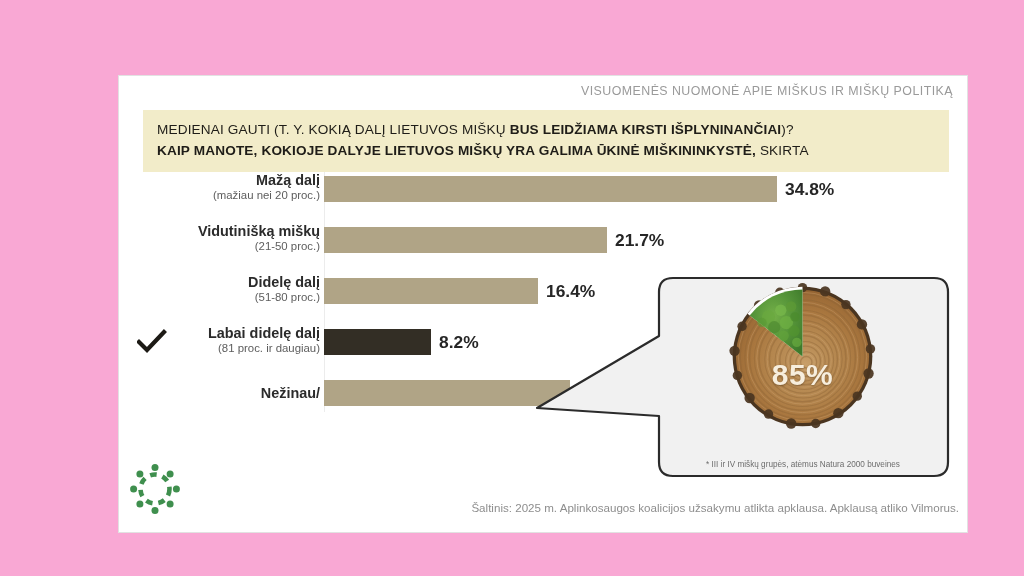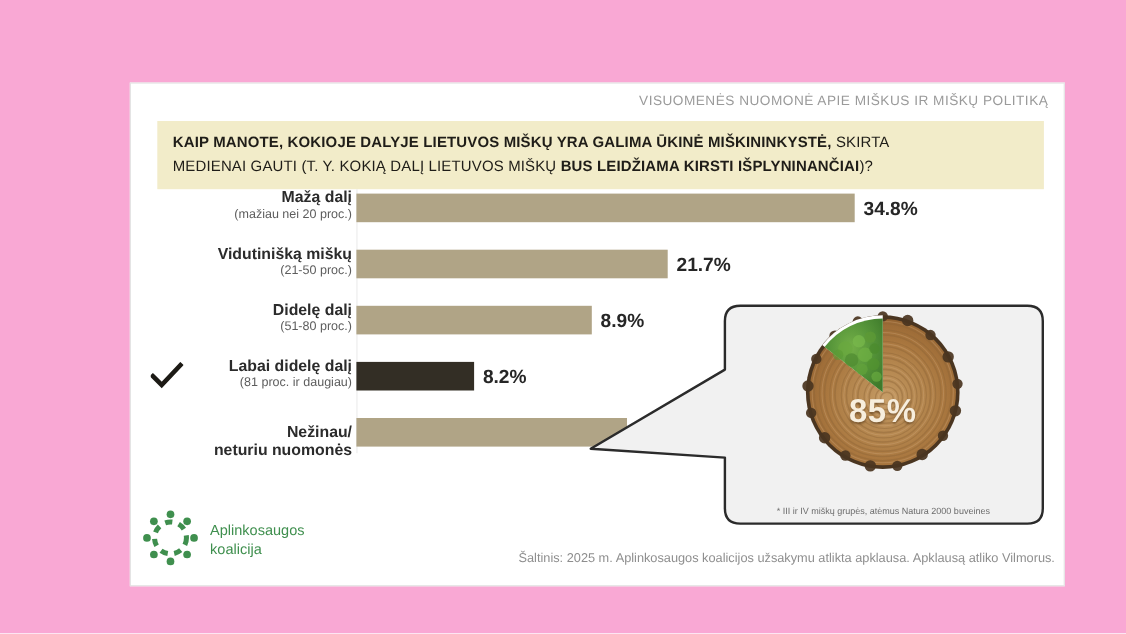--- a/index.html
+++ b/index.html
@@ -225,24 +225,24 @@
 <body>
 
 <div id="root">
 
   <div class="card">
 
     <div class="eyebrow">VISUOMENĖS NUOMONĖ APIE MIŠKUS IR MIŠKŲ POLITIKĄ</div>
 
     <div class="banner">
       <div class="banner-line">
+        <span class="b-reg">MEDIENAI GAUTI  (T. Y. KOKIĄ DALĮ LIETUVOS MIŠKŲ </span><span class="b-strong">BUS LEIDŽIAMA KIRSTI IŠPLYNINANČIAI</span><span class="b-reg">)?</span>
+      </div>
+      <div class="banner-line">
         <span class="b-strong">KAIP MANOTE, KOKIOJE DALYJE LIETUVOS MIŠKŲ YRA GALIMA ŪKINĖ MIŠKININKYSTĖ,</span><span class="b-reg"> SKIRTA</span>
-      </div>
-      <div class="banner-line">
-        <span class="b-reg">MEDIENAI GAUTI  (T. Y. KOKIĄ DALĮ LIETUVOS MIŠKŲ </span><span class="b-strong">BUS LEIDŽIAMA KIRSTI IŠPLYNINANČIAI</span><span class="b-reg">)?</span>
       </div>
     </div>
 
     <div class="chart">
       <div class="axis-line"></div>
 
       <div class="row" style="top:0px;">
         <div class="row-labels">
           <div class="lbl-main">Mažą dalį</div>
           <div class="lbl-sub">(mažiau nei 20 proc.)</div>
@@ -259,39 +259,38 @@
         <div class="bar" style="width:283px;"></div>
         <div class="bar-val" style="left:496px;">21.7%</div>
       </div>
 
       <div class="row" style="top:102px;">
         <div class="row-labels">
           <div class="lbl-main">Didelę dalį</div>
           <div class="lbl-sub">(51-80 proc.)</div>
         </div>
         <div class="bar" style="width:214px;"></div>
-        <div class="bar-val" style="left:427px;">8.9%</div>
+        <div class="bar-val" style="left:427px;">16.4%</div>
       </div>
 
       <div class="row" style="top:153px;">
         <svg class="check" viewBox="0 0 30 26">
           <path d="M2 13 L10 21 L27 3" fill="none" stroke="#1c1a15" stroke-width="4.2" stroke-linecap="square" stroke-linejoin="miter"></path>
         </svg>
         <div class="row-labels">
           <div class="lbl-main">Labai didelę dalį</div>
           <div class="lbl-sub">(81 proc. ir daugiau)</div>
         </div>
         <div class="bar hl" style="width:107px;"></div>
         <div class="bar-val" style="left:320px;">8.2%</div>
       </div>
 
       <div class="row" style="top:204px;">
         <div class="row-labels" style="top:-7px;margin-top:16px;">
           <div class="lbl-main">Nežinau/</div>
-          <div class="lbl-main">neturiu nuomonės</div>
         </div>
         <div class="bar" style="width:246px;"></div>
         <div class="bar-val" style="left:459px;">18.9%</div>
       </div>
     </div>
 
     <div class="callout-wrap">
       <svg class="callout-svg" width="430" height="222" viewBox="0 0 430 222">
         <path d="M125 26 Q125 12 139 12 L400 12 Q414 12 414 26 L414 196 Q414 210 400 210
                  L139 210 Q125 210 125 196 L125 150 L3 142 L125 70 Z" fill="#f1f1f1" stroke="#2b2b2b" stroke-width="2.2" stroke-linejoin="round"></path>
@@ -397,22 +396,18 @@
           <circle cx="41.1" cy="41.1" r="3.5"></circle>
           <circle cx="26" cy="47.4" r="3.5"></circle>
           <circle cx="10.9" cy="41.1" r="3.5"></circle>
           <circle cx="4.6" cy="26" r="3.5"></circle>
           <circle cx="10.9" cy="10.9" r="3.5"></circle>
         </g>
         <g fill="#3f8f4e" opacity="0.95">
           <path d="M26 9.5 a5.6 5.6 0 0 1 5.6 5.6 a5.6 5.6 0 0 1 -11.2 0 a5.6 5.6 0 0 1 5.6 -5.6" opacity="0"></path>
         </g>
       </svg>
-      <div class="logo-text">
-        <div>Aplinkosaugos</div>
-        <div>koalicija</div>
-      </div>
     </div>
 
     <div class="source">Šaltinis: 2025 m. Aplinkosaugos koalicijos užsakymu atlikta apklausa. Apklausą atliko Vilmorus.</div>
 
   </div>
 </div>
 
 </body></html>

